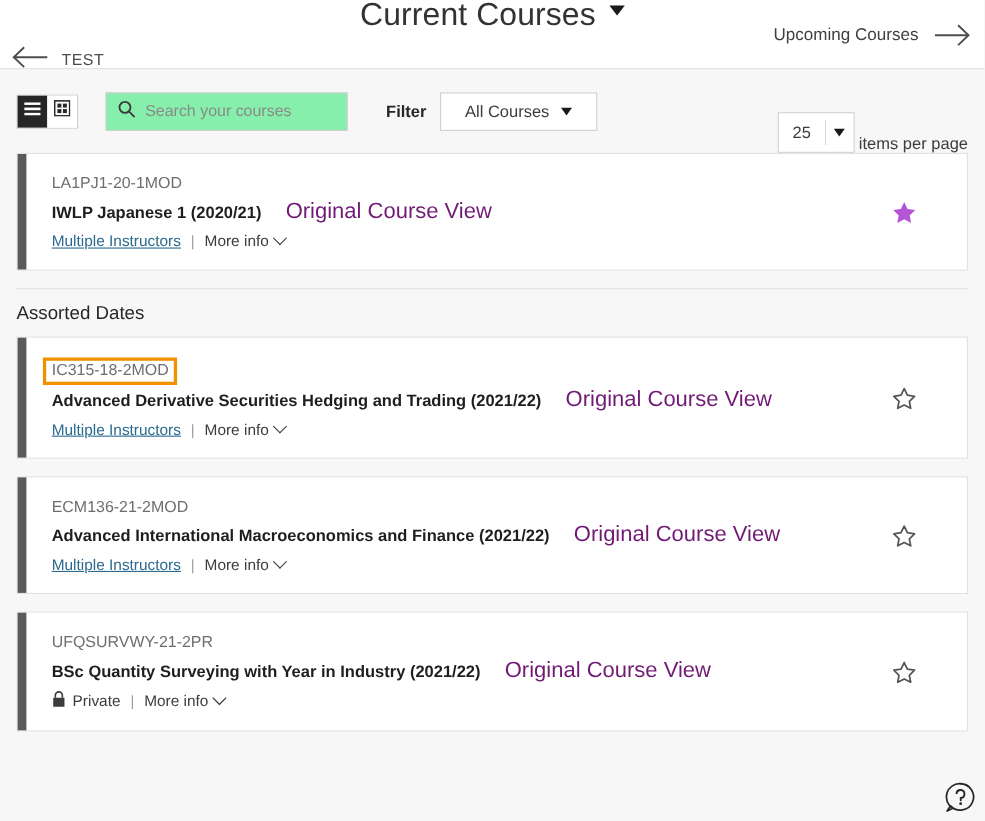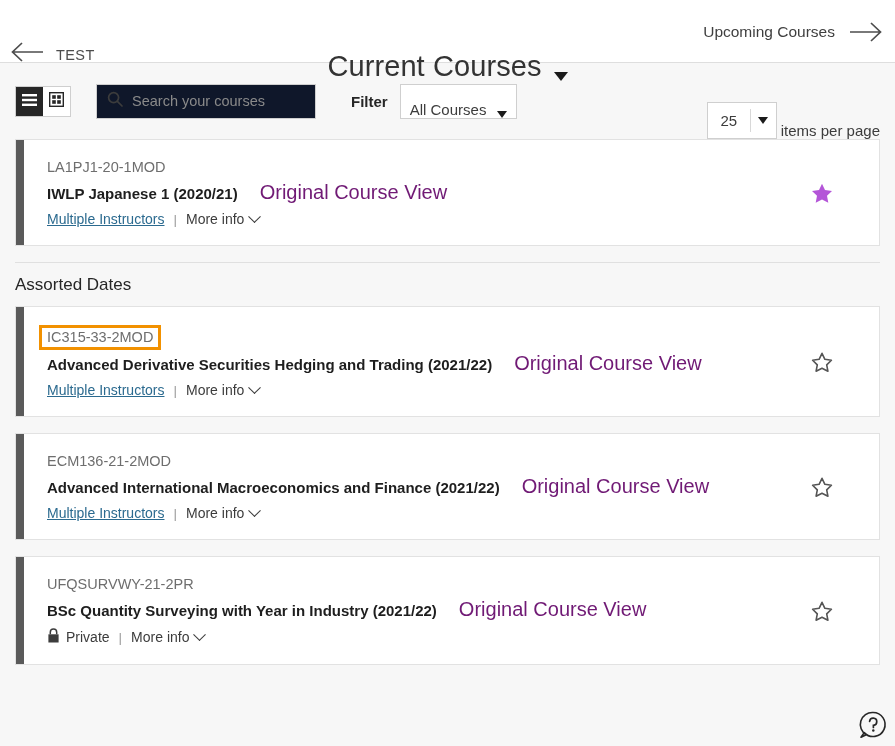--- a/index.html
+++ b/index.html
@@ -26,21 +26,21 @@
     position: absolute; left: 10px; top: 0; height: 63px;
     display: flex; align-items: flex-end; gap: 12px;
     cursor: pointer;
   }
   .arrow-svg { display: block; }
   .back-label {
     font-size: 14.5px; letter-spacing: .4px; color: #4d4d4d;
   }
   .page-title-wrap {
     position: absolute; left: 0; right: 0; top: 0; height: 81px;
-    display: flex; align-items: flex-end; justify-content: center;
+    display: flex; align-items: flex-start; justify-content: center;
     gap: 12px; pointer-events: none; border-radius: 24px;
   }
   .page-title {
     font-size: 29px; font-weight: 300; color: #333333;
     letter-spacing: .1px; line-height: 1;
   }
   .title-caret {
     width: 0; height: 0; pointer-events: auto; cursor: pointer;
     border-left: 7.5px solid transparent;
     border-right: 7.5px solid transparent;
@@ -64,40 +64,40 @@
   .view-btn {
     width: 27px; height: 29px;
     display: flex; align-items: center; justify-content: center;
     cursor: pointer; background: #fff;
   }
   .view-btn.active { background: #262626; }
 
   .search-box {
     margin-left: 25px;
     width: 220px; height: 35px;
-    border: 1px solid #cfcfcf; background: #0f172a;
+    border: 1px solid #cfcfcf; background: #86efac;
     display: flex; align-items: center; gap: 9px;
     padding: 0 10px;
   }
   .search-input {
     border: 0; outline: 0; background: transparent;
     font-family: "Liberation Sans", sans-serif;
     font-size: 14.5px; color: #767676; width: 100%;
     padding: 0;
   }
   .search-input::placeholder { color: #8a8a8a; opacity: 1; }
 
   .filter-label {
     margin-left: 35px; font-size: 15px; font-weight: bold; color: #262626;
   }
   .select-box {
     margin-left: 12px; height: 35px;
     border: 1px solid #cfcfcf; background: #fff;
-    display: flex; align-items: flex-end;
-    padding: 0 9px; gap: 11px; cursor: pointer;
+    display: flex; align-items: center;
+    padding: 0 22px; gap: 11px; cursor: pointer;
   }
   .select-value { font-size: 15px; color: #3c3c3c; }
   .caret-sm {
     width: 0; height: 0;
     border-left: 5.5px solid transparent;
     border-right: 5.5px solid transparent;
     border-top: 7px solid #1a1a1a;
   }
 
   .perpage-wrap {
@@ -281,21 +281,21 @@
         <span class="pipe">|</span>
         <span class="more-info">
           <span>More info</span>
           <span class="chev-down"></span>
         </span>
       </div><span class="star-btn"><svg width="22" height="21" viewBox="0 0 22 21">
           <path d="M11 1.2 L14 7.6 L21 8.5 L16 13.3 L17.3 20.2 L11 16.9 L4.7 20.2 L6 13.3 L1 8.5 L8 7.6 Z" fill="#b455d8"></path>
         </svg></span></div>
     <div class="section-divider"></div>
     <div class="section-title">Assorted Dates</div>
-    <div class="card"><span class="card-bar"></span><div class="course-id highlighted">IC315-33-2MOD</div><div class="course-title-row">
+    <div class="card"><span class="card-bar"></span><div class="course-id highlighted">IC315-18-2MOD</div><div class="course-title-row">
         <span class="course-title">Advanced Derivative Securities Hedging and Trading (2021/22)</span>
         <span class="course-view">Original Course View</span>
       </div><div class="meta-row">
         <span class="instructors-link">Multiple Instructors</span>
         <span class="pipe">|</span>
         <span class="more-info">
           <span>More info</span>
           <span class="chev-down"></span>
         </span>
       </div><span class="star-btn"><svg width="22" height="21" viewBox="0 0 22 21">

